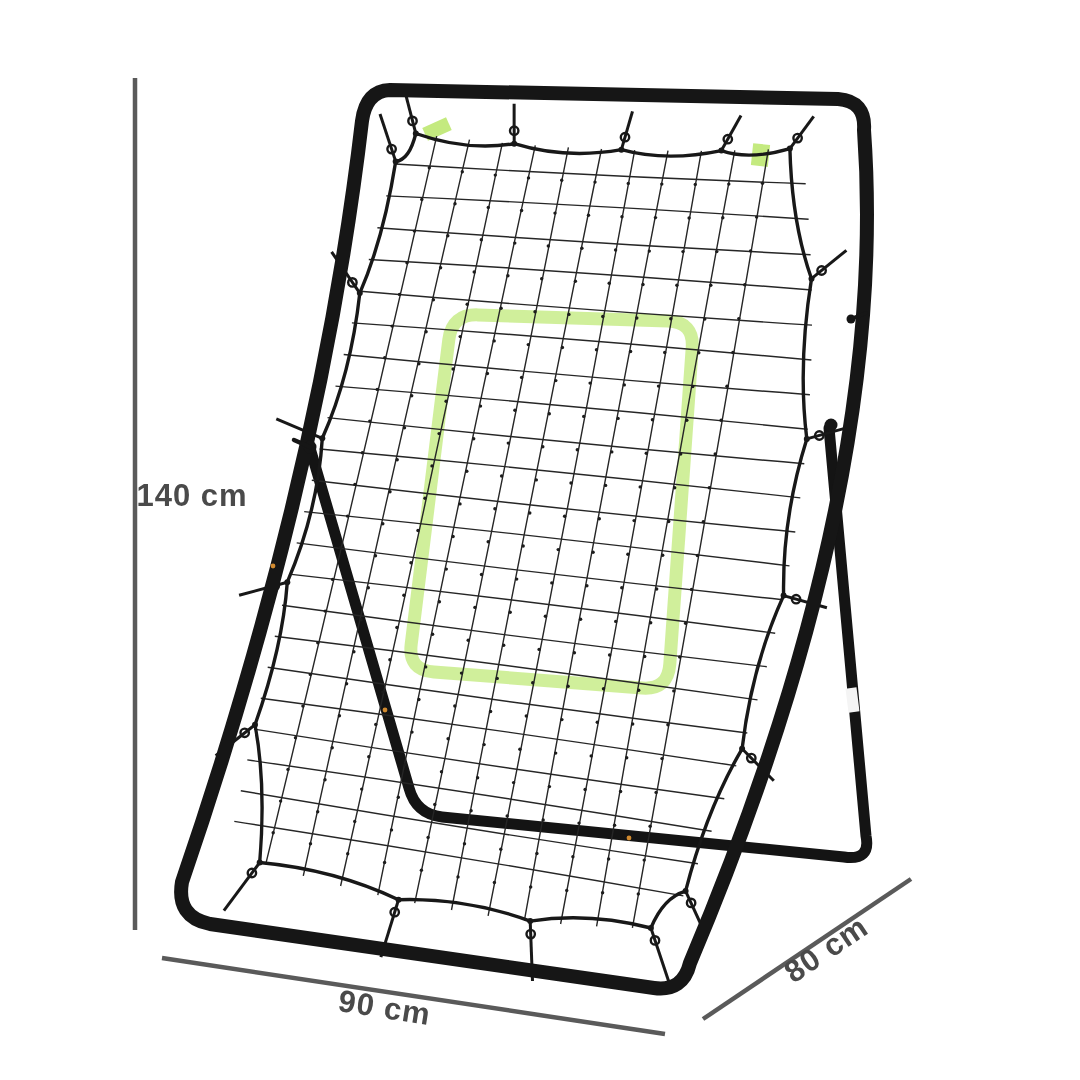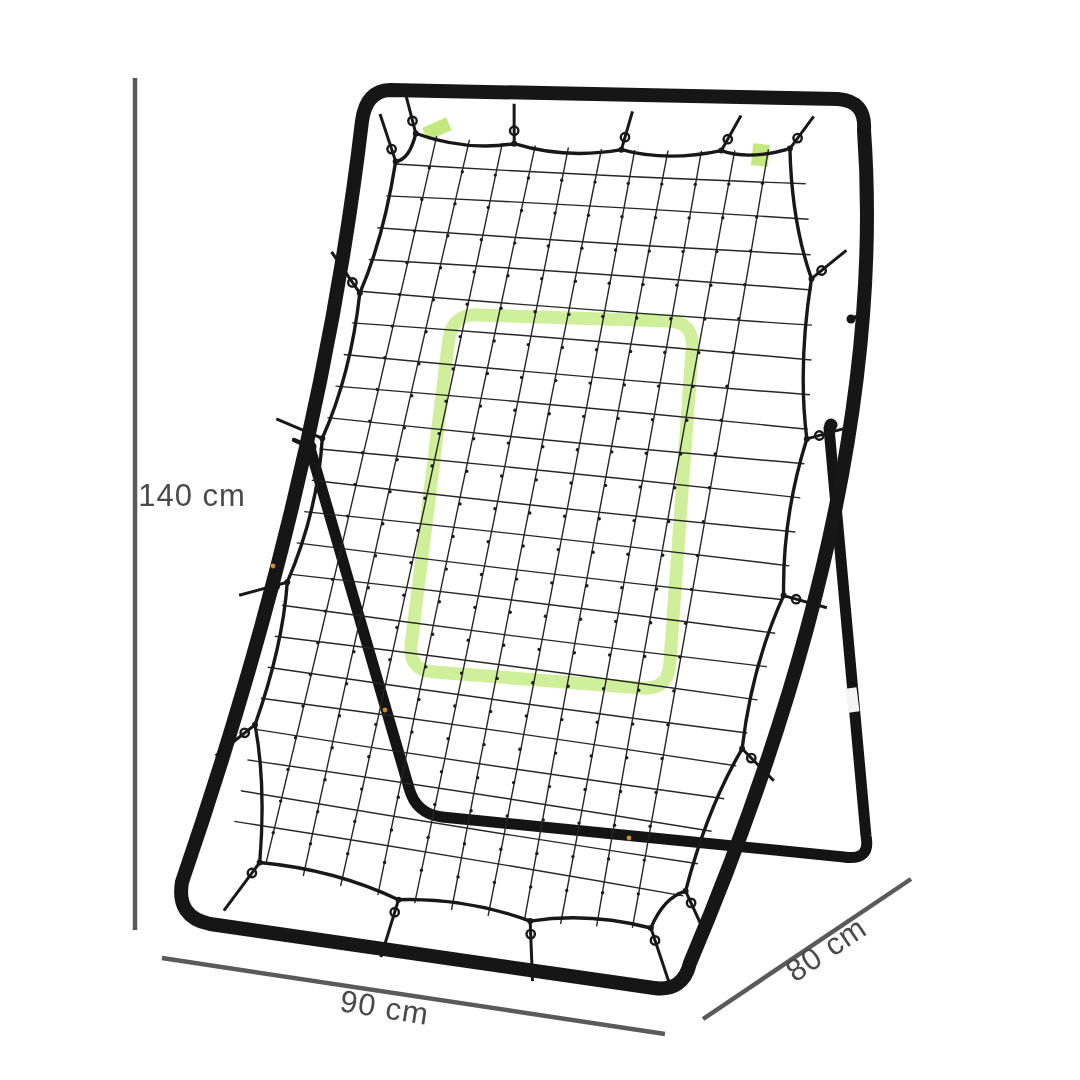--- a/index.html
+++ b/index.html
@@ -1,16 +1,16 @@
 <!DOCTYPE html>
 <html><head>
 <meta charset="utf-8">
 <style>
   html,body{margin:0;padding:0;background:#ffffff;width:1080px;height:1080px;overflow:hidden;}
-  .stage{position:relative;width:1080px;height:1080px;background:#ffffff;}
+  .stage{position:relative;width:1080px;height:1080px;background:#ffffff;font-weight:bold;}
   svg{display:block;width:1080px;height:1080px;}
   text.dim{font-family:"Liberation Sans","DejaVu Sans",sans-serif;font-size:31px;letter-spacing:1px;}
 </style>
 </head>
 <body>
 
 <div class="stage">
   <svg id="fig" viewBox="0 0 1080 1080" xmlns="http://www.w3.org/2000/svg">
     <g id="g-stand">
         <path d="M 310,448 L 409,788 Q 416,814 442,817 L 844,857 Q 871,861 866,836 L 829,428" fill="none" stroke="#141414" stroke-width="11" stroke-linecap="round" stroke-linejoin="round"></path>

